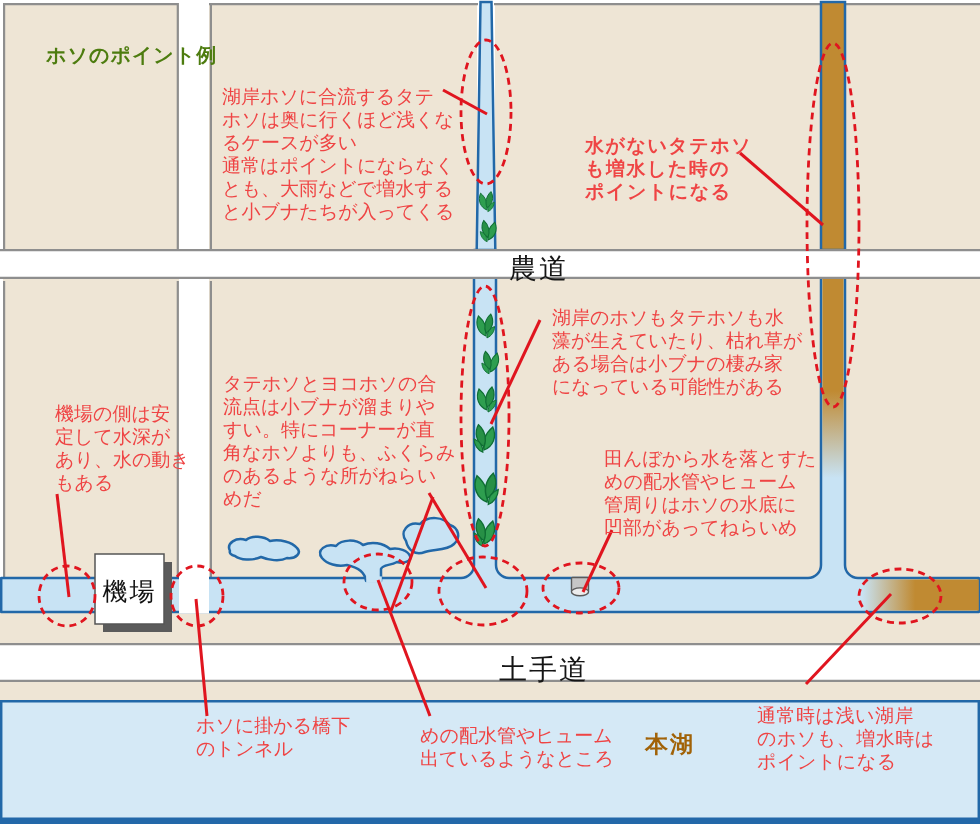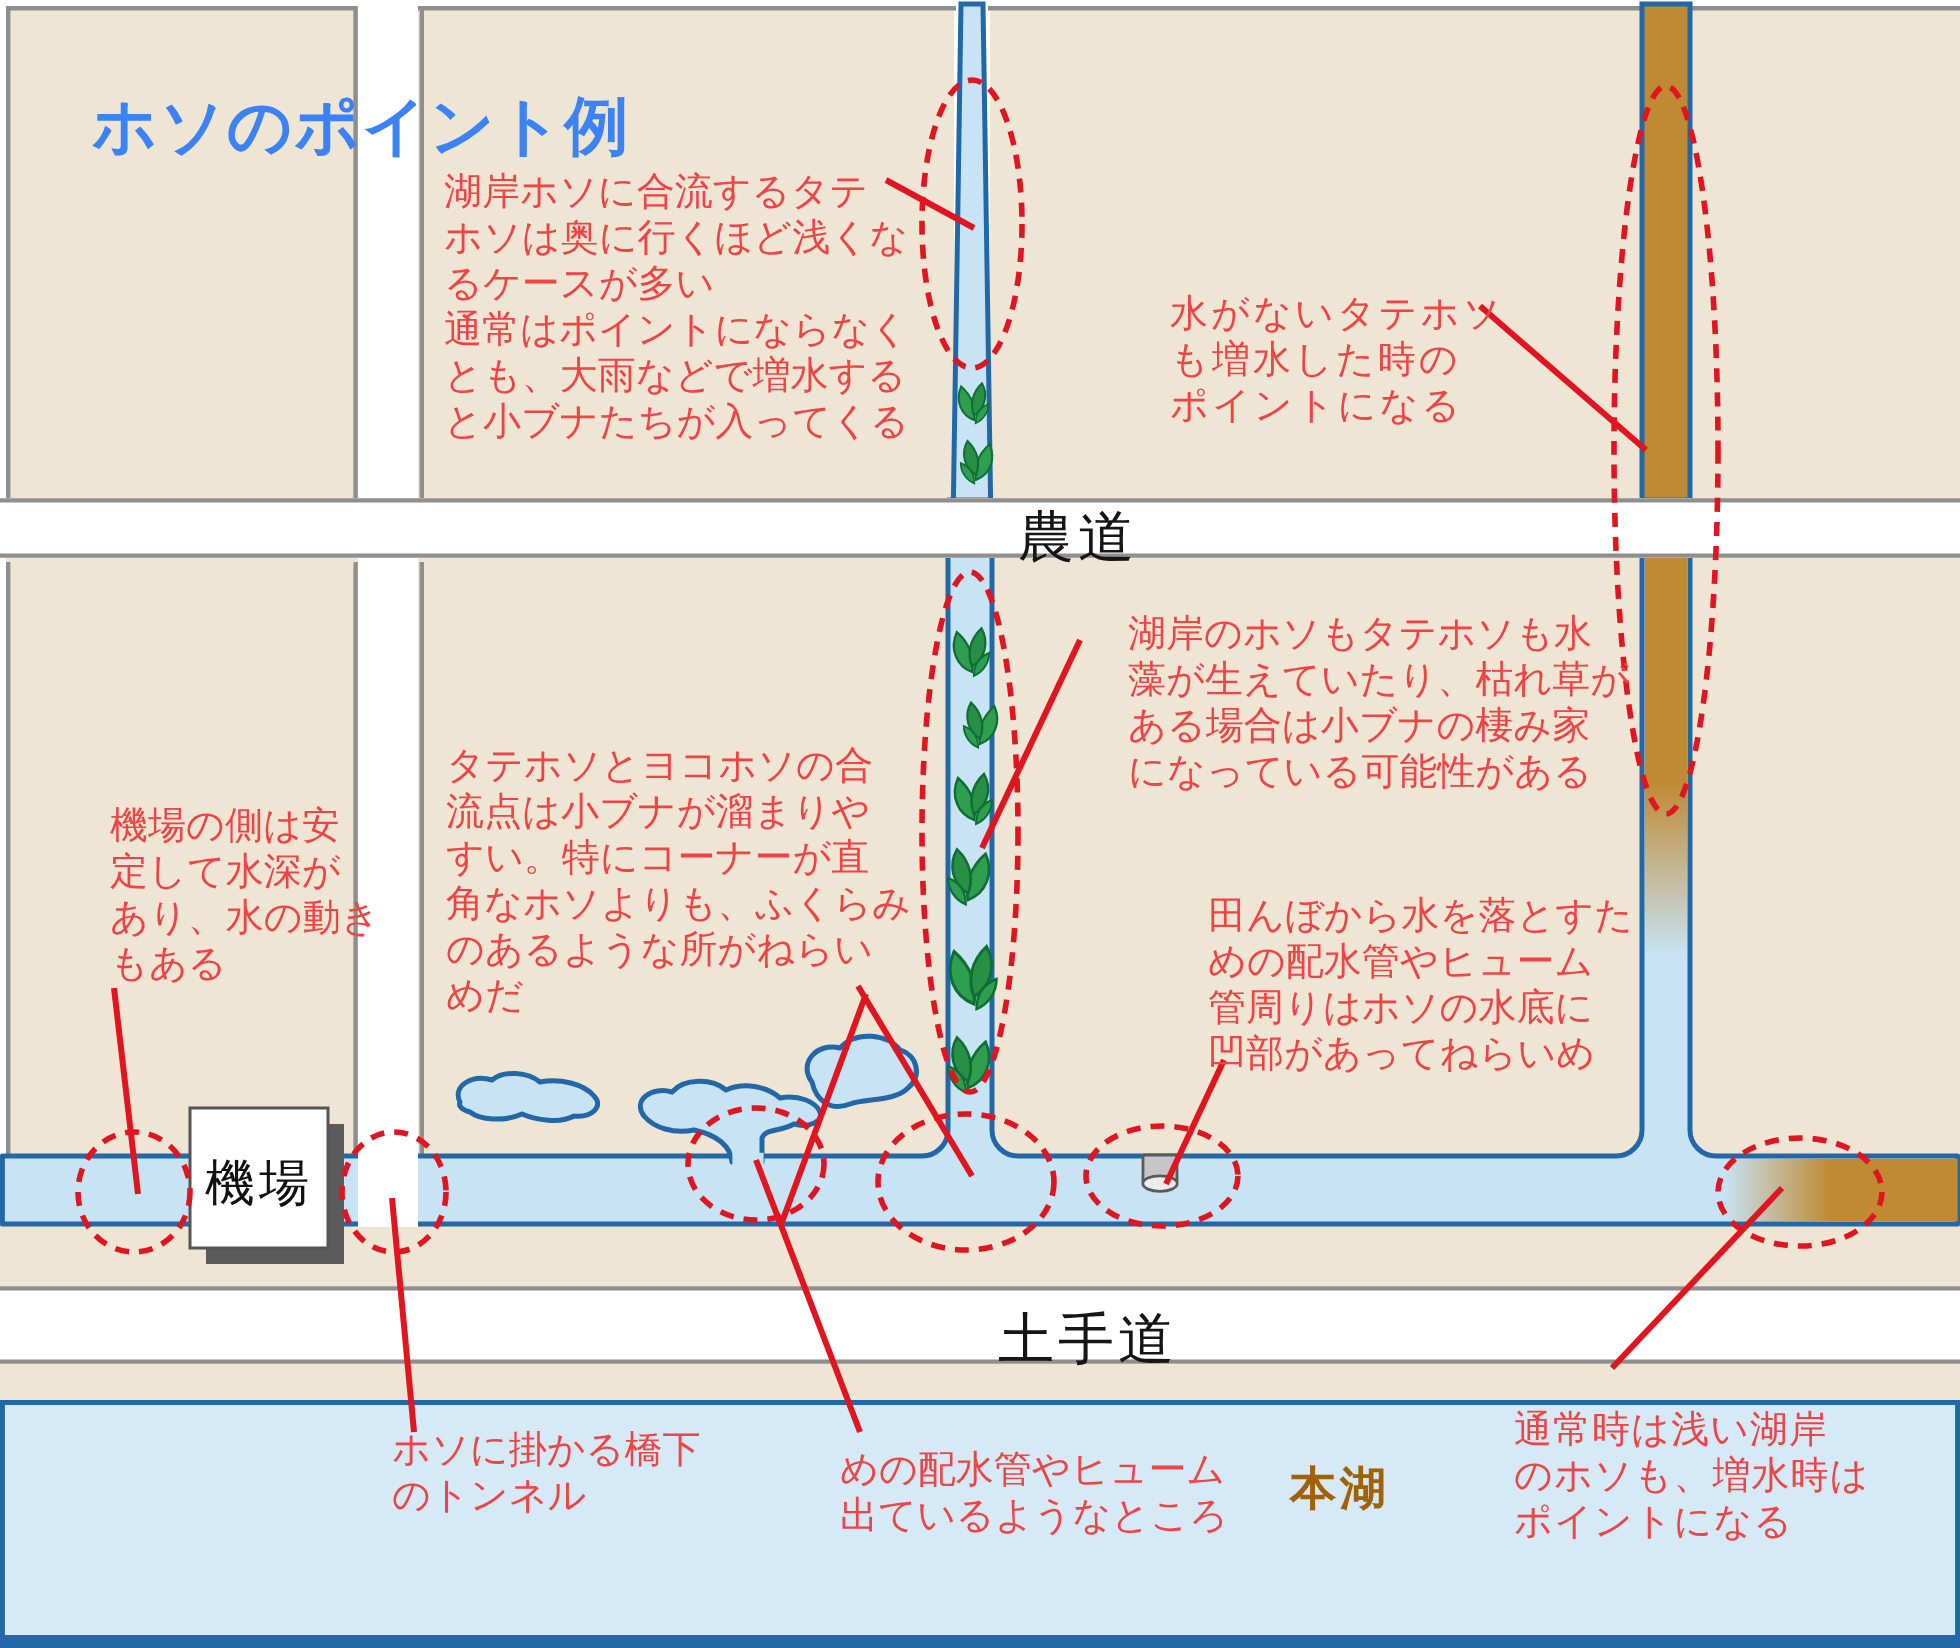--- a/index.html
+++ b/index.html
@@ -3,22 +3,22 @@
 <meta charset="utf-8">
 <style>
   html,body{margin:0;padding:0;background:#fff;}
   .stage{
     position:relative;width:980px;height:824px;overflow:hidden;background:#fff;
     font-family:"DejaVu Sans","Liberation Sans",sans-serif;
   }
   .stage svg{position:absolute;left:0;top:0;}
   .txt{position:absolute;color:#ef4444;font-size:19px;line-height:23px;white-space:pre-line;}
   .title{
-    position:absolute;left:46px;top:42px;font-size:32px;font-weight:bold;
-    color:#3b82f6;letter-spacing:1px;white-space:nowrap;
+    position:absolute;left:46px;top:42px;font-size:20px;font-weight:bold;
+    color:#4d7c0f;letter-spacing:1px;white-space:nowrap;
   }
   .roadlabel{position:absolute;font-size:28px;color:#151515;white-space:nowrap;}
   .lakelabel{position:absolute;font-size:23px;font-weight:bold;color:#a16207;letter-spacing:2px;}
   .pumpbox{
     position:absolute;left:95px;top:554px;width:69px;height:74px;
     display:flex;align-items:center;justify-content:center;
     font-size:25px;font-weight:500;letter-spacing:2px;color:#111;
   }
 </style>
 </head>
@@ -155,24 +155,24 @@
 </svg>
 
 <div class="title">ホソのポイント例</div>
 
 <div class="txt" style="left:222px;top:85px;">湖岸ホソに合流するタテ
 ホソは奥に行くほど浅くな
 るケースが多い
 通常はポイントにならなく
 とも、大雨などで増水する
 と小ブナたちが入ってくる</div>
-<div class="txt" style="left:585px;top:146px;letter-spacing:1.5px;">水がないタテホソ
+<div class="txt" style="left:585px;top:134px;letter-spacing:1.5px;font-weight:bold;">水がないタテホソ
 も増水した時の
 ポイントになる</div>
-<div class="txt" style="left:552px;top:306px;margin-left:12px;">湖岸のホソもタテホソも水
+<div class="txt" style="left:552px;top:306px;">湖岸のホソもタテホソも水
 藻が生えていたり、枯れ草が
 ある場合は小ブナの棲み家
 になっている可能性がある</div>
 <div class="txt" style="left:223px;top:372px;">タテホソとヨコホソの合
 流点は小ブナが溜まりや
 すい。特にコーナーが直
 角なホソよりも、ふくらみ
 のあるような所がねらい
 めだ</div>
 <div class="txt" style="left:55px;top:402px;">機場の側は安

